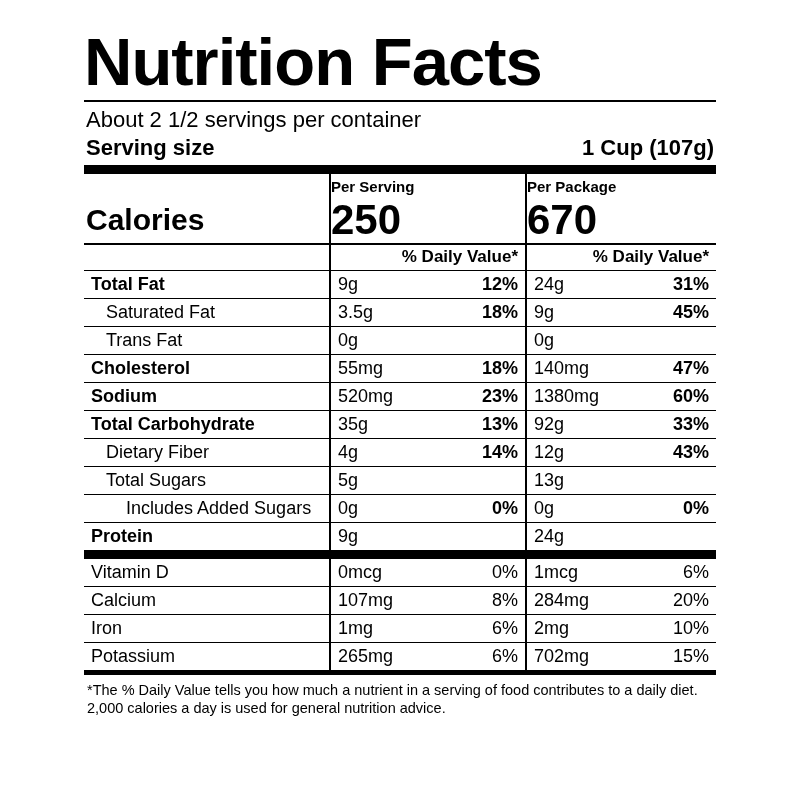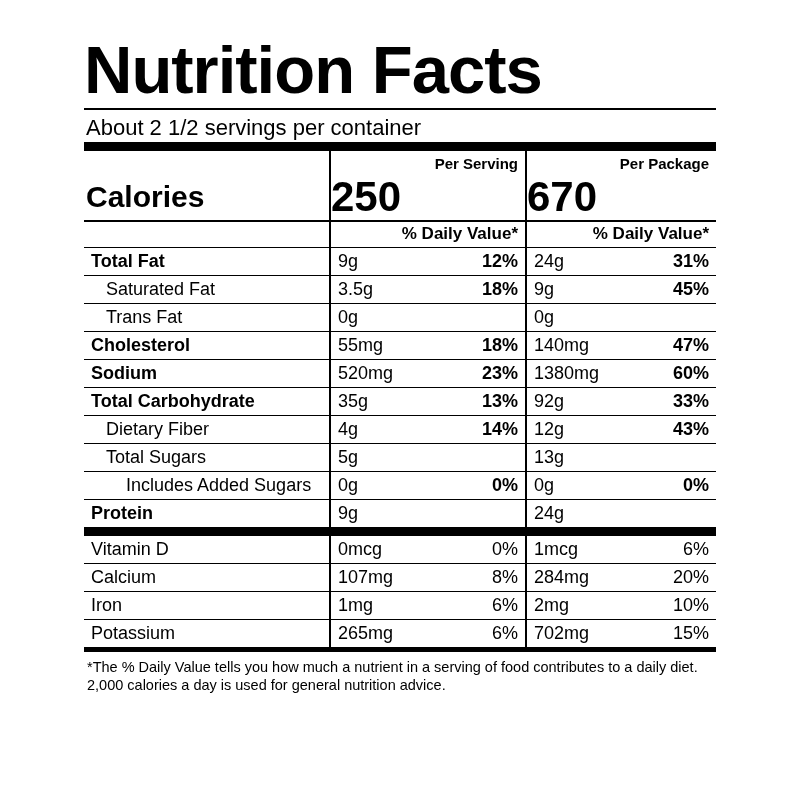--- a/index.html
+++ b/index.html
@@ -10,21 +10,21 @@
   body {
     width: 800px;
     height: 800px;
     font-family: "Liberation Sans", sans-serif;
     color: #000000;
     -webkit-font-smoothing: antialiased;
   }
   .panel {
     position: absolute;
     left: 84px;
-    top: 38px;
+    top: 30px;
     width: 632px;
     box-sizing: border-box;
   }
   
   .title {
     font-size: 67px;
     font-weight: bold;
     line-height: 0.95;
     letter-spacing: -1px;
     text-align: left;
@@ -74,21 +74,21 @@
   .col-b-dv  { width: 74px; }
 
   .vline-l { border-left: 2px solid #000; }
 
   .cellpad { padding: 3px 0 3px 7px !important; }
   .cellpad-r { padding: 3px 7px 3px 0 !important; text-align: right; }
 
   .hdr-per {
     font-size: 15px;
     font-weight: bold;
-    text-align: right;
+    text-align: left;
     padding: 4px 7px 2px 0 !important;
   }
   .cal-label {
     font-size: 30px;
     font-weight: bold;
     padding: 6px 0 6px 2px !important;
   }
   .cal-val {
     font-size: 42px;
     font-weight: bold;
@@ -121,20 +121,24 @@
 </head>
 <body>
 
 <div class="panel">
 
   <div class="title">Nutrition Facts</div>
   <div class="rule-thin"></div>
 
   <div class="servings">About 2 1/2 servings per container</div>
 
+  <div class="serving-size-row">
+    <span>Serving size</span>
+    <span>1 Cup (107g)</span>
+  </div>
 
   <div class="rule-thick"></div>
 
   <table class="nf">
     <colgroup>
       <col class="col-name">
         <col class="col-a-val">
         <col class="col-a-dv">
         <col class="col-b-val">
         <col class="col-b-dv">

